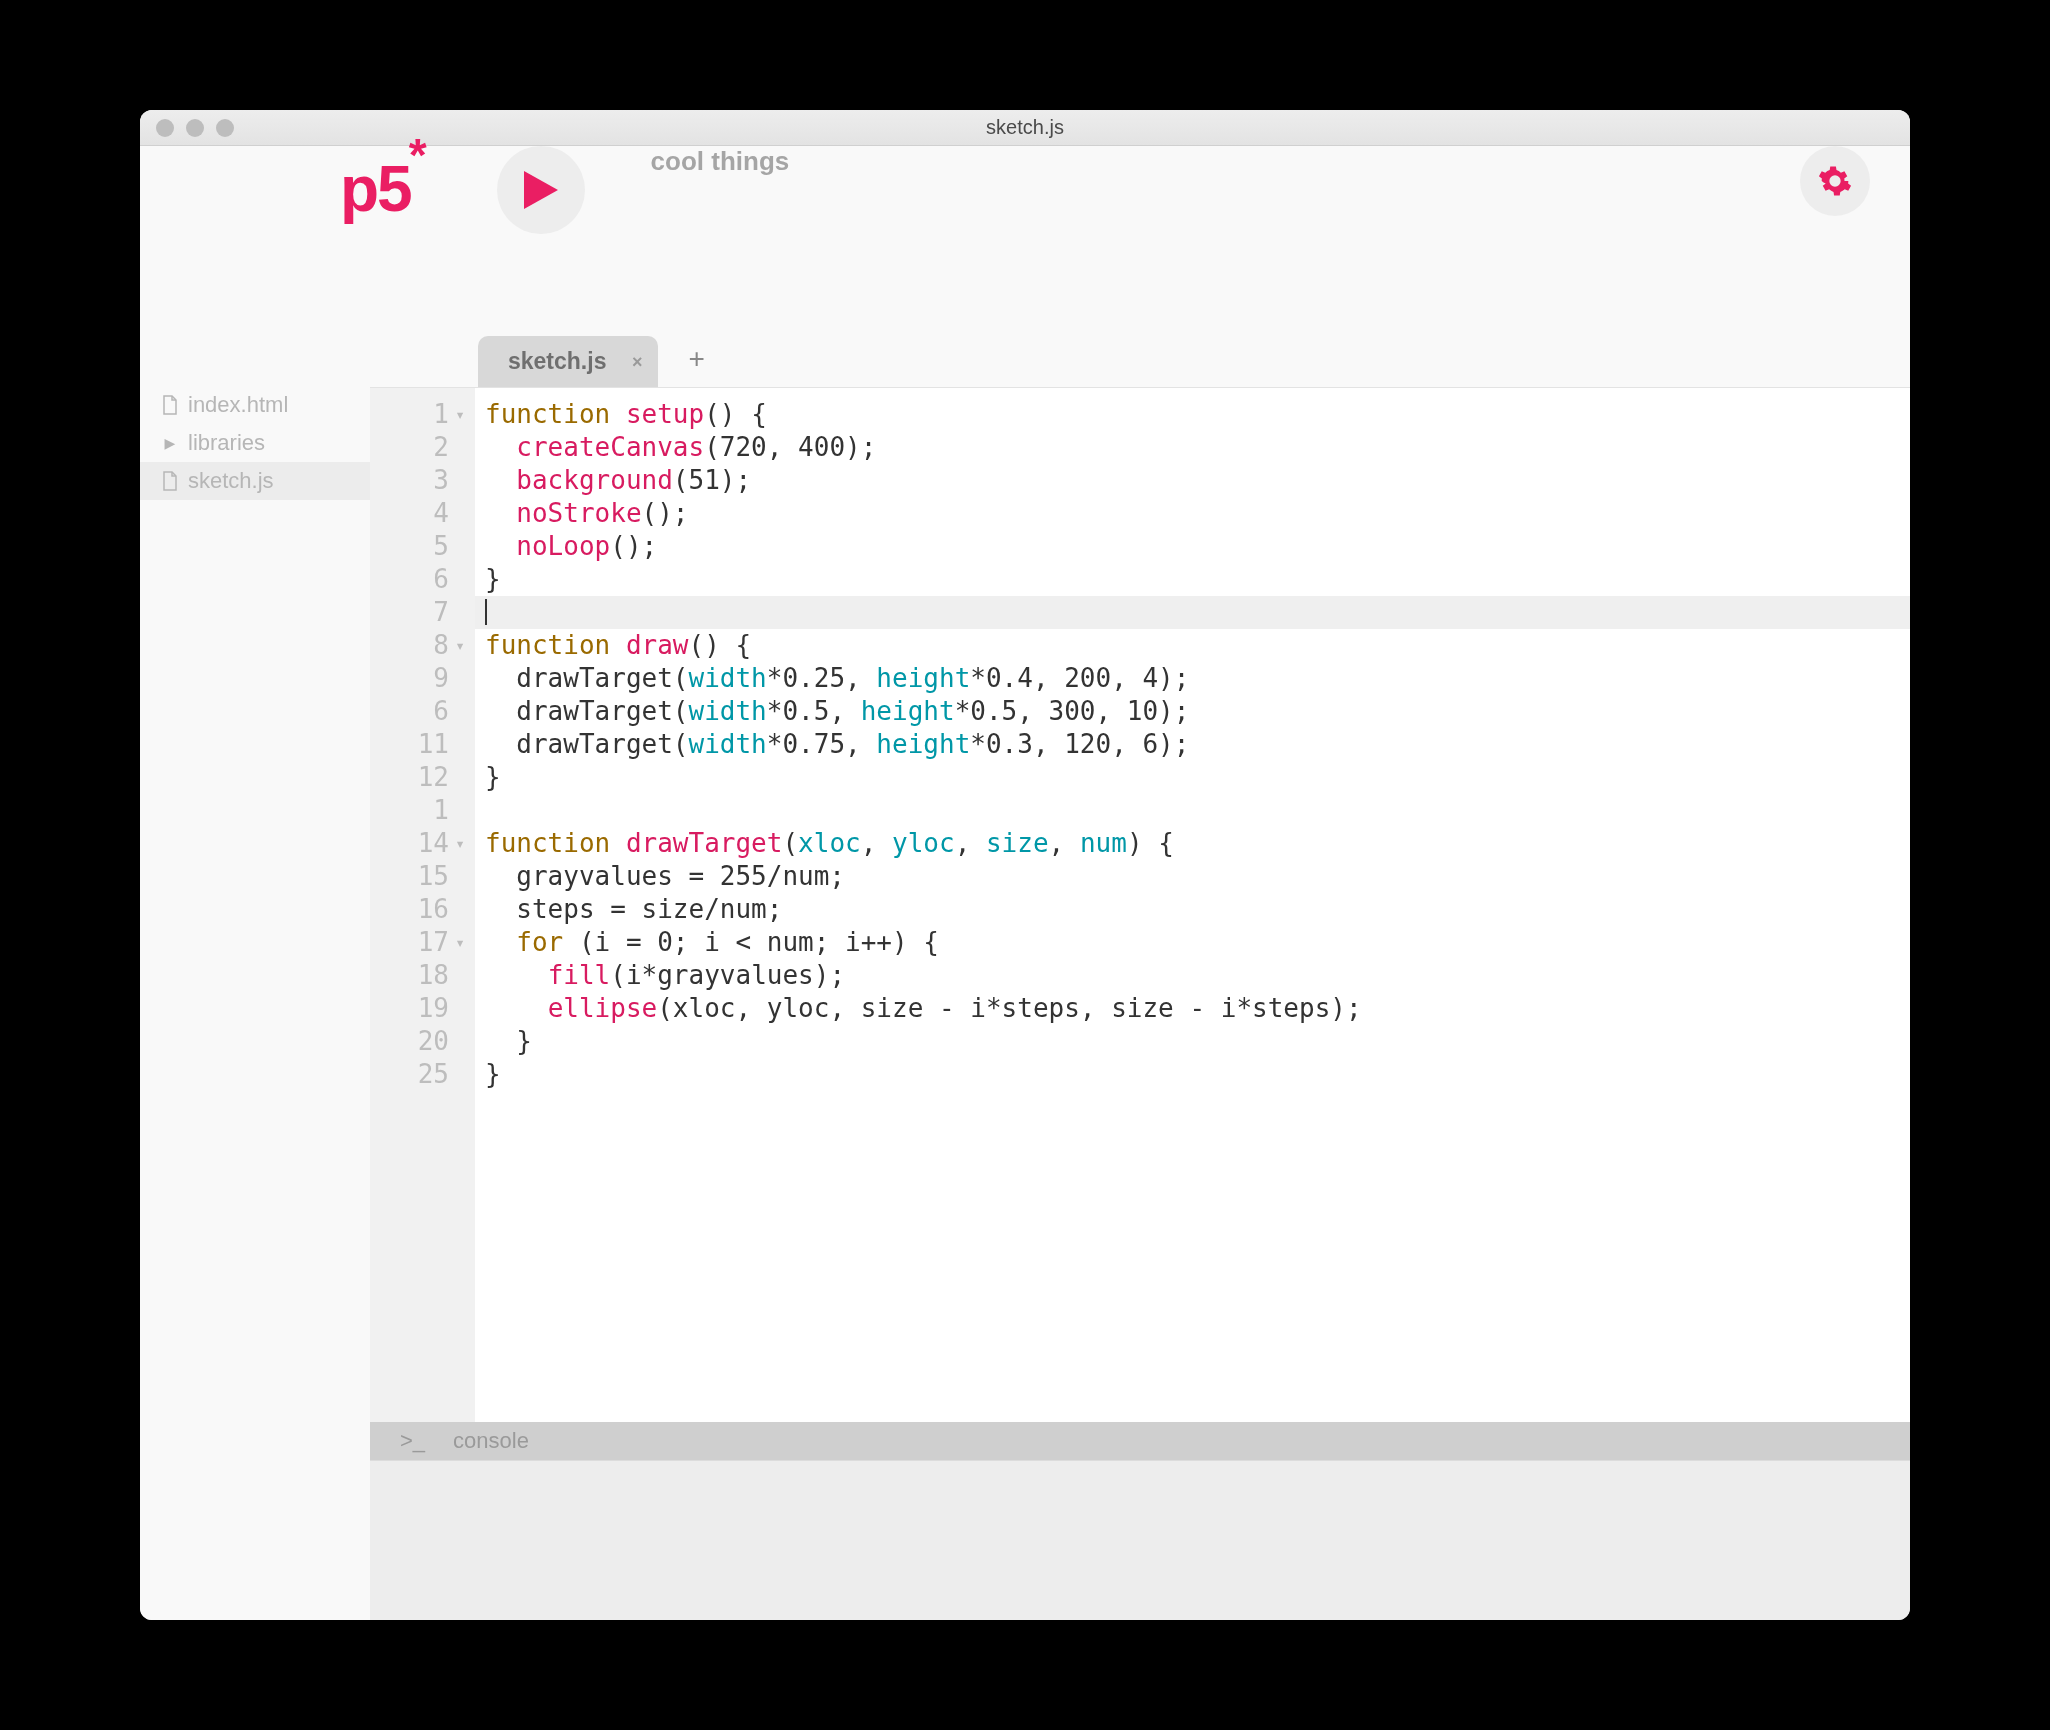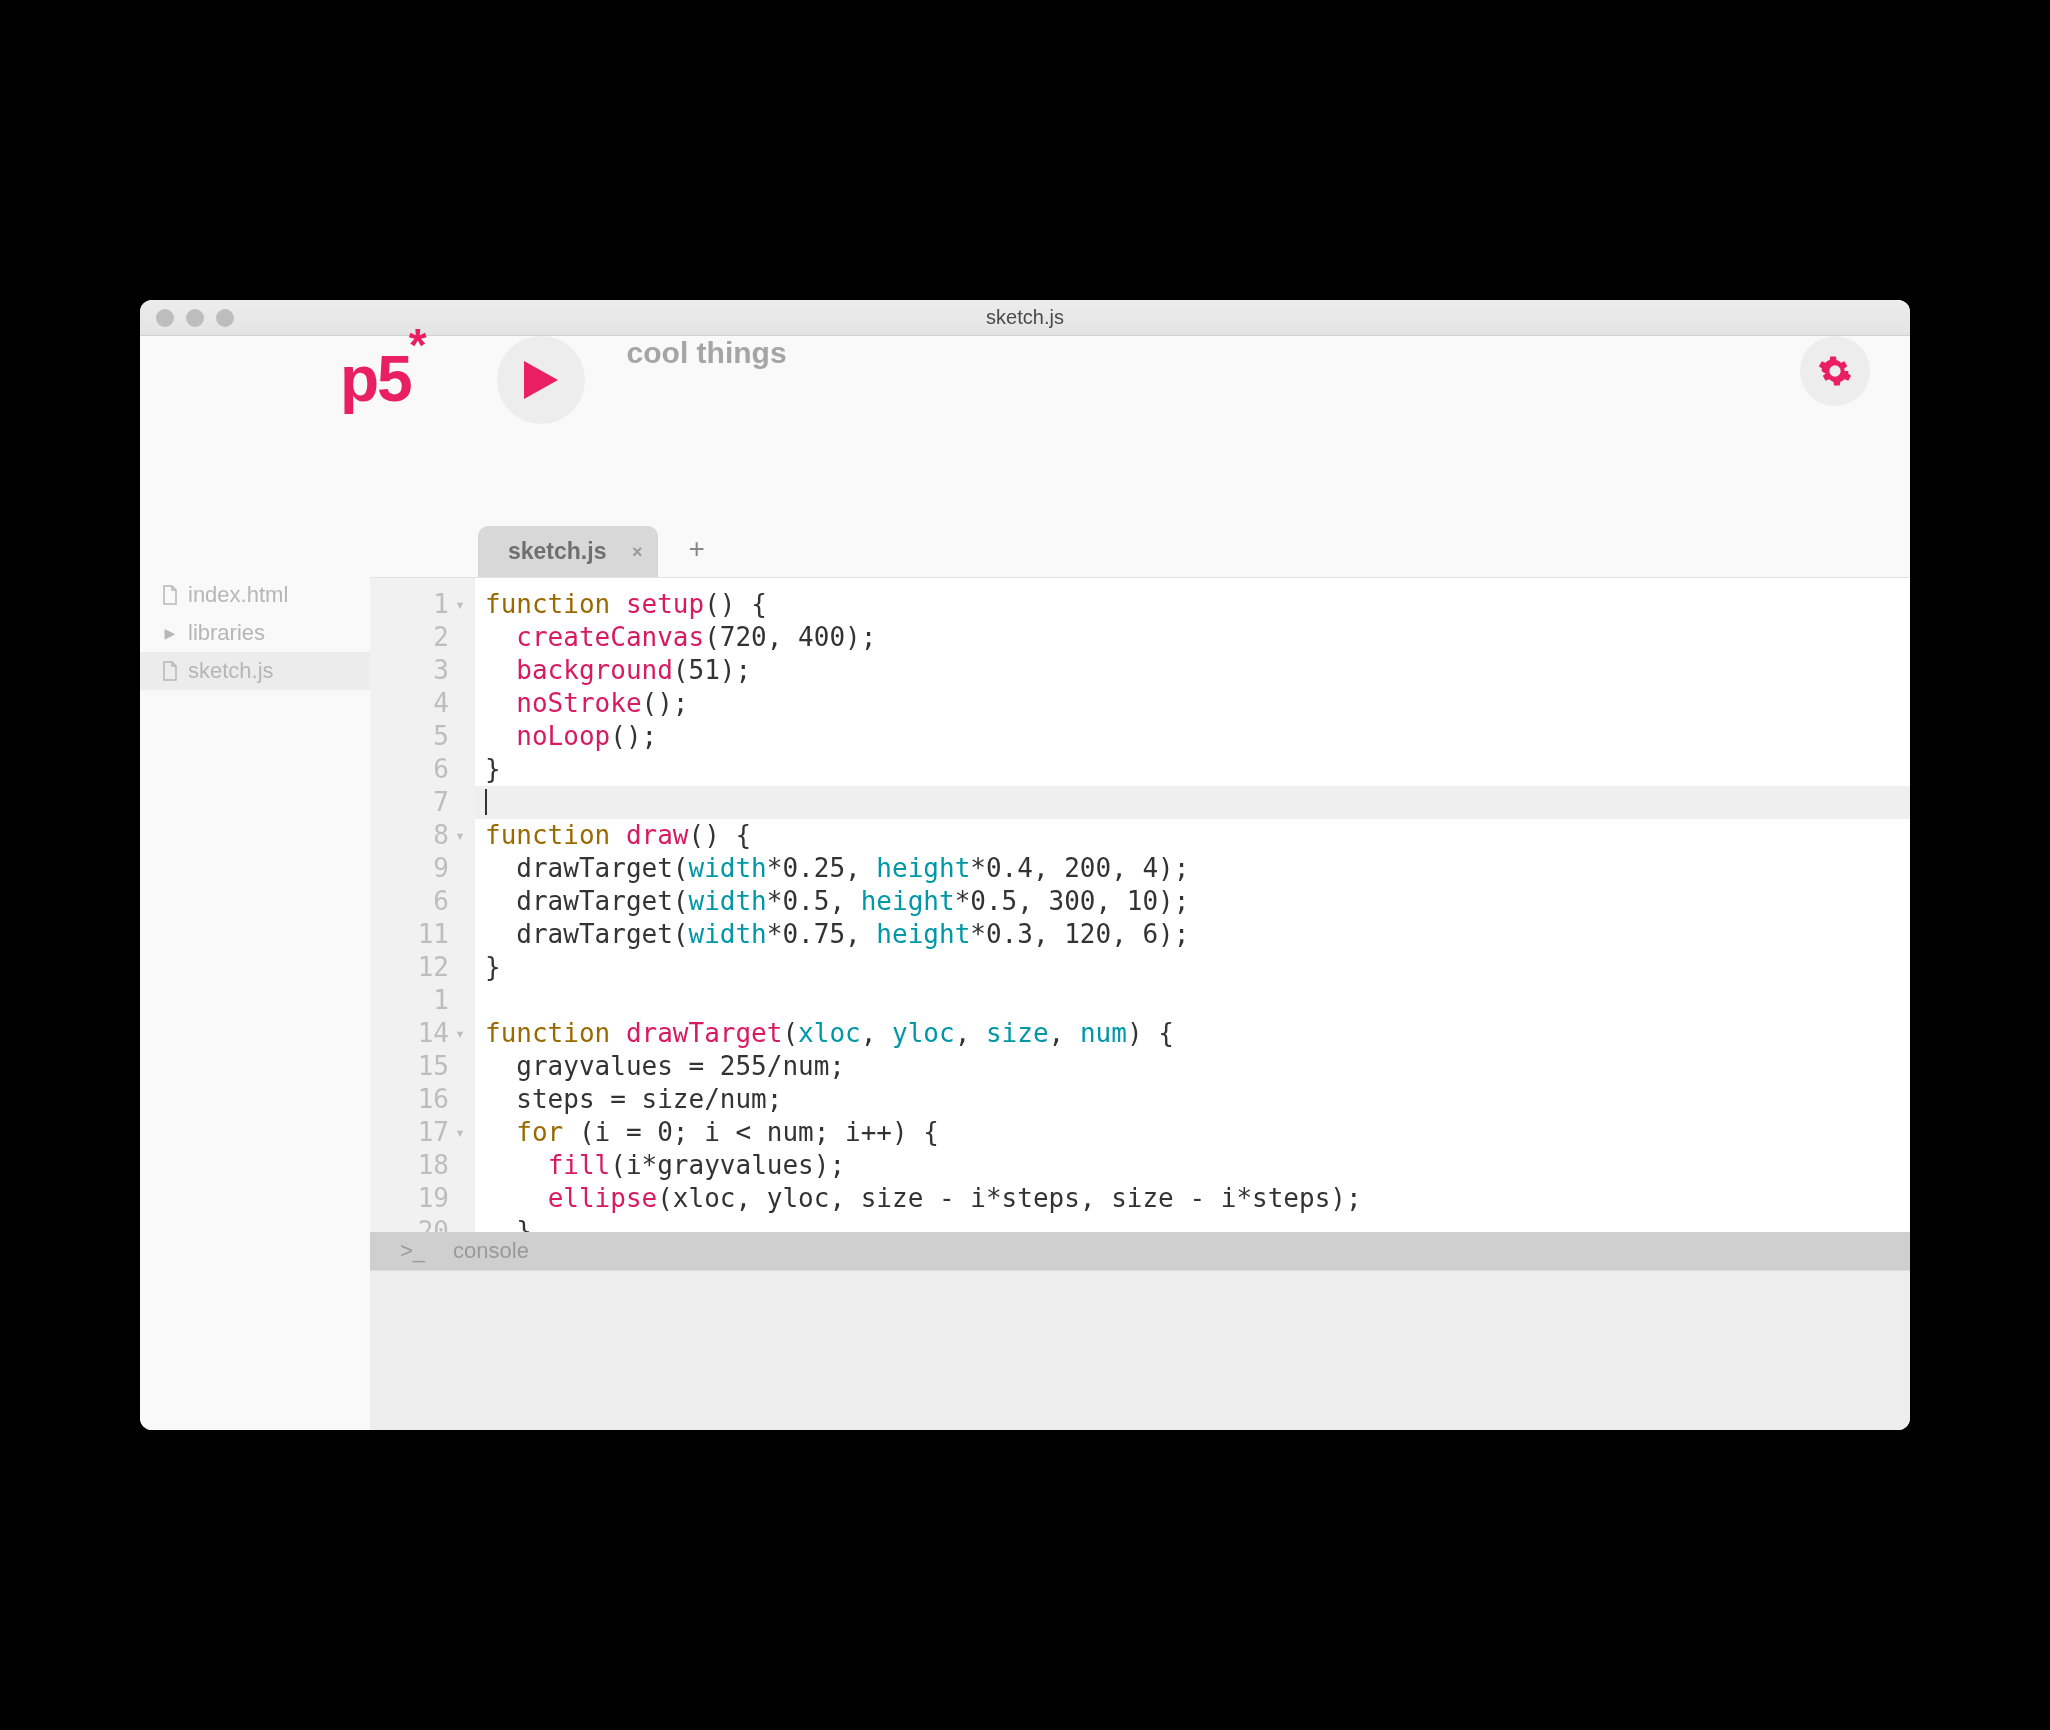--- a/index.html
+++ b/index.html
@@ -7,21 +7,21 @@
     background: #000;
     width: 2050px;
     height: 1730px;
     font-family: -apple-system, "Helvetica Neue", Arial, sans-serif;
     display: flex;
     align-items: center;
     justify-content: center;
   }
   .window {
     width: 1770px;
-    height: 1130px;
+    height: 1510px;
     background: #f9f9f9;
     border-radius: 12px;
     box-shadow: 0 20px 60px rgba(0,0,0,0.6);
     overflow: hidden;
     display: flex;
     flex-direction: column;
   }
   .titlebar {
     height: 36px;
     background: linear-gradient(#ededed,#e3e3e3);
@@ -70,23 +70,23 @@
   .run-btn {
     width: 88px; height: 88px;
     border-radius: 50%;
     background: #ededed;
     margin-left: 70px;
     display: flex; align-items: center; justify-content: center;
     cursor: pointer;
   }
   .run-btn svg { display:block; }
   .project-name {
-    margin-left: 42px;
+    margin-left: 66px;
     color: #a5a5a5;
-    font-size: 30px;
+    font-size: 26px;
     font-weight: 600;
   }
   .settings-btn {
     margin-left: auto;
     width: 70px; height: 70px;
     border-radius: 50%;
     background: #ededed;
     display:flex;align-items:center;justify-content:center;
     cursor:pointer;
   }

